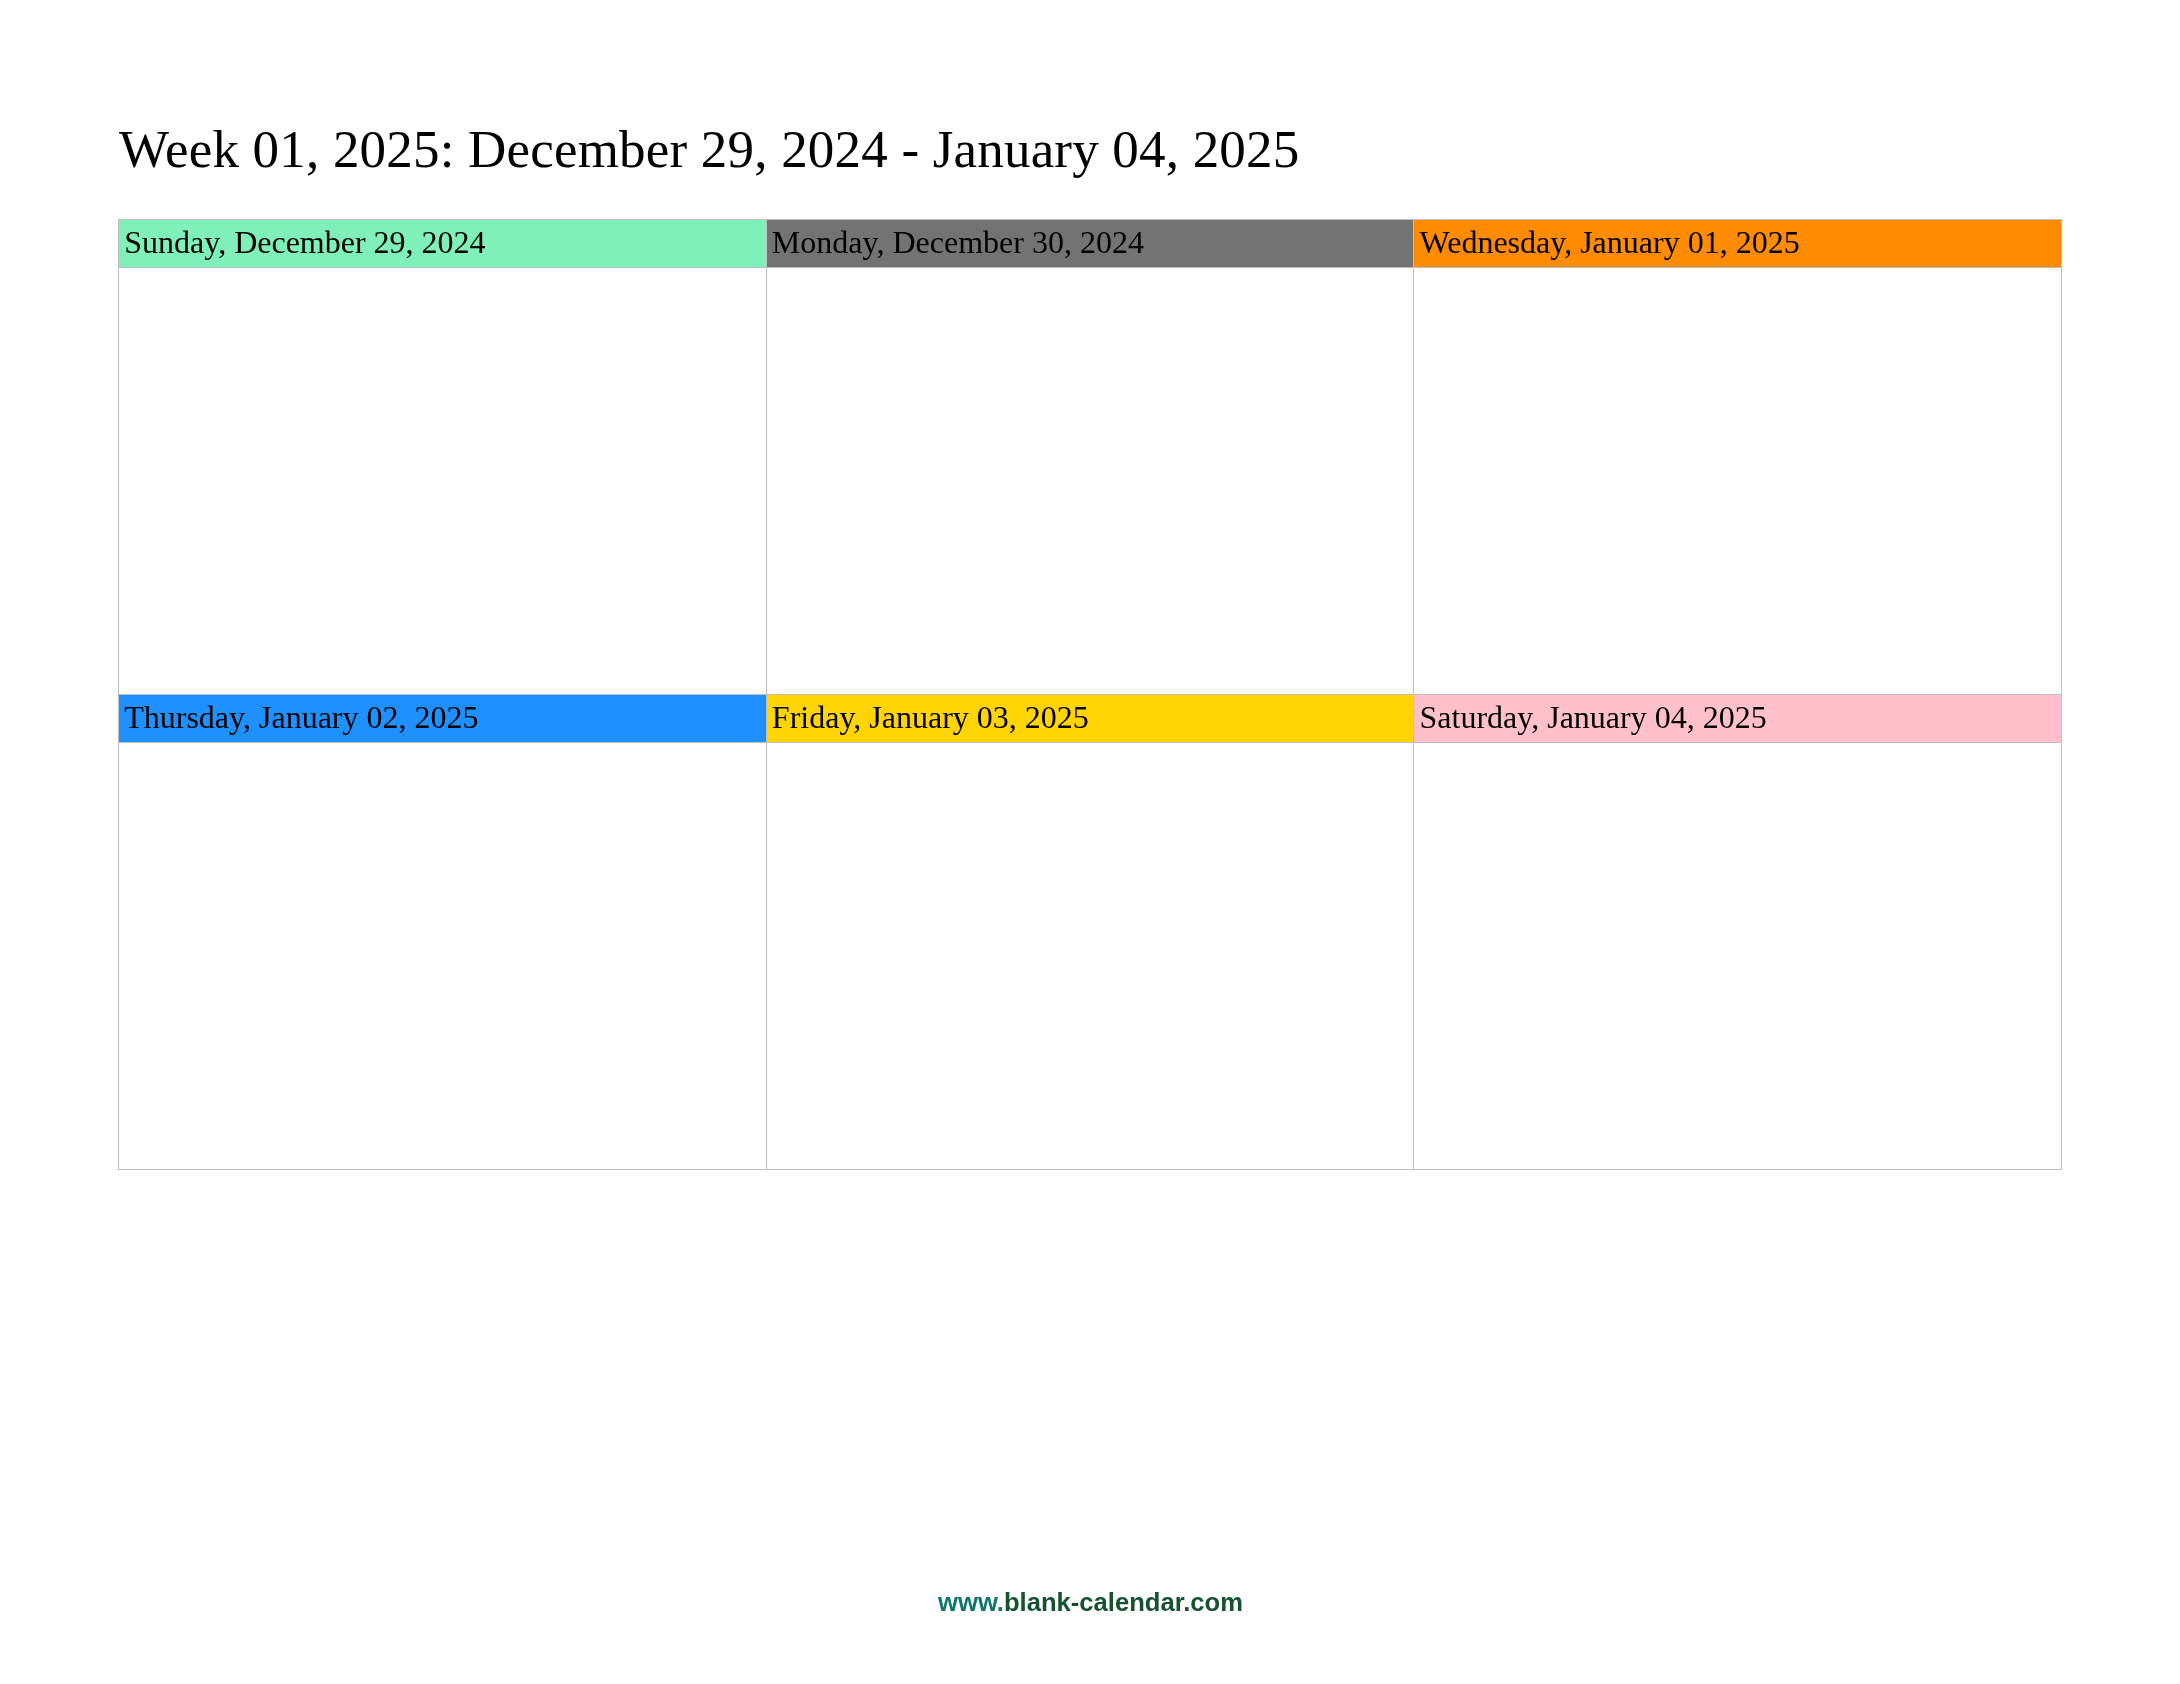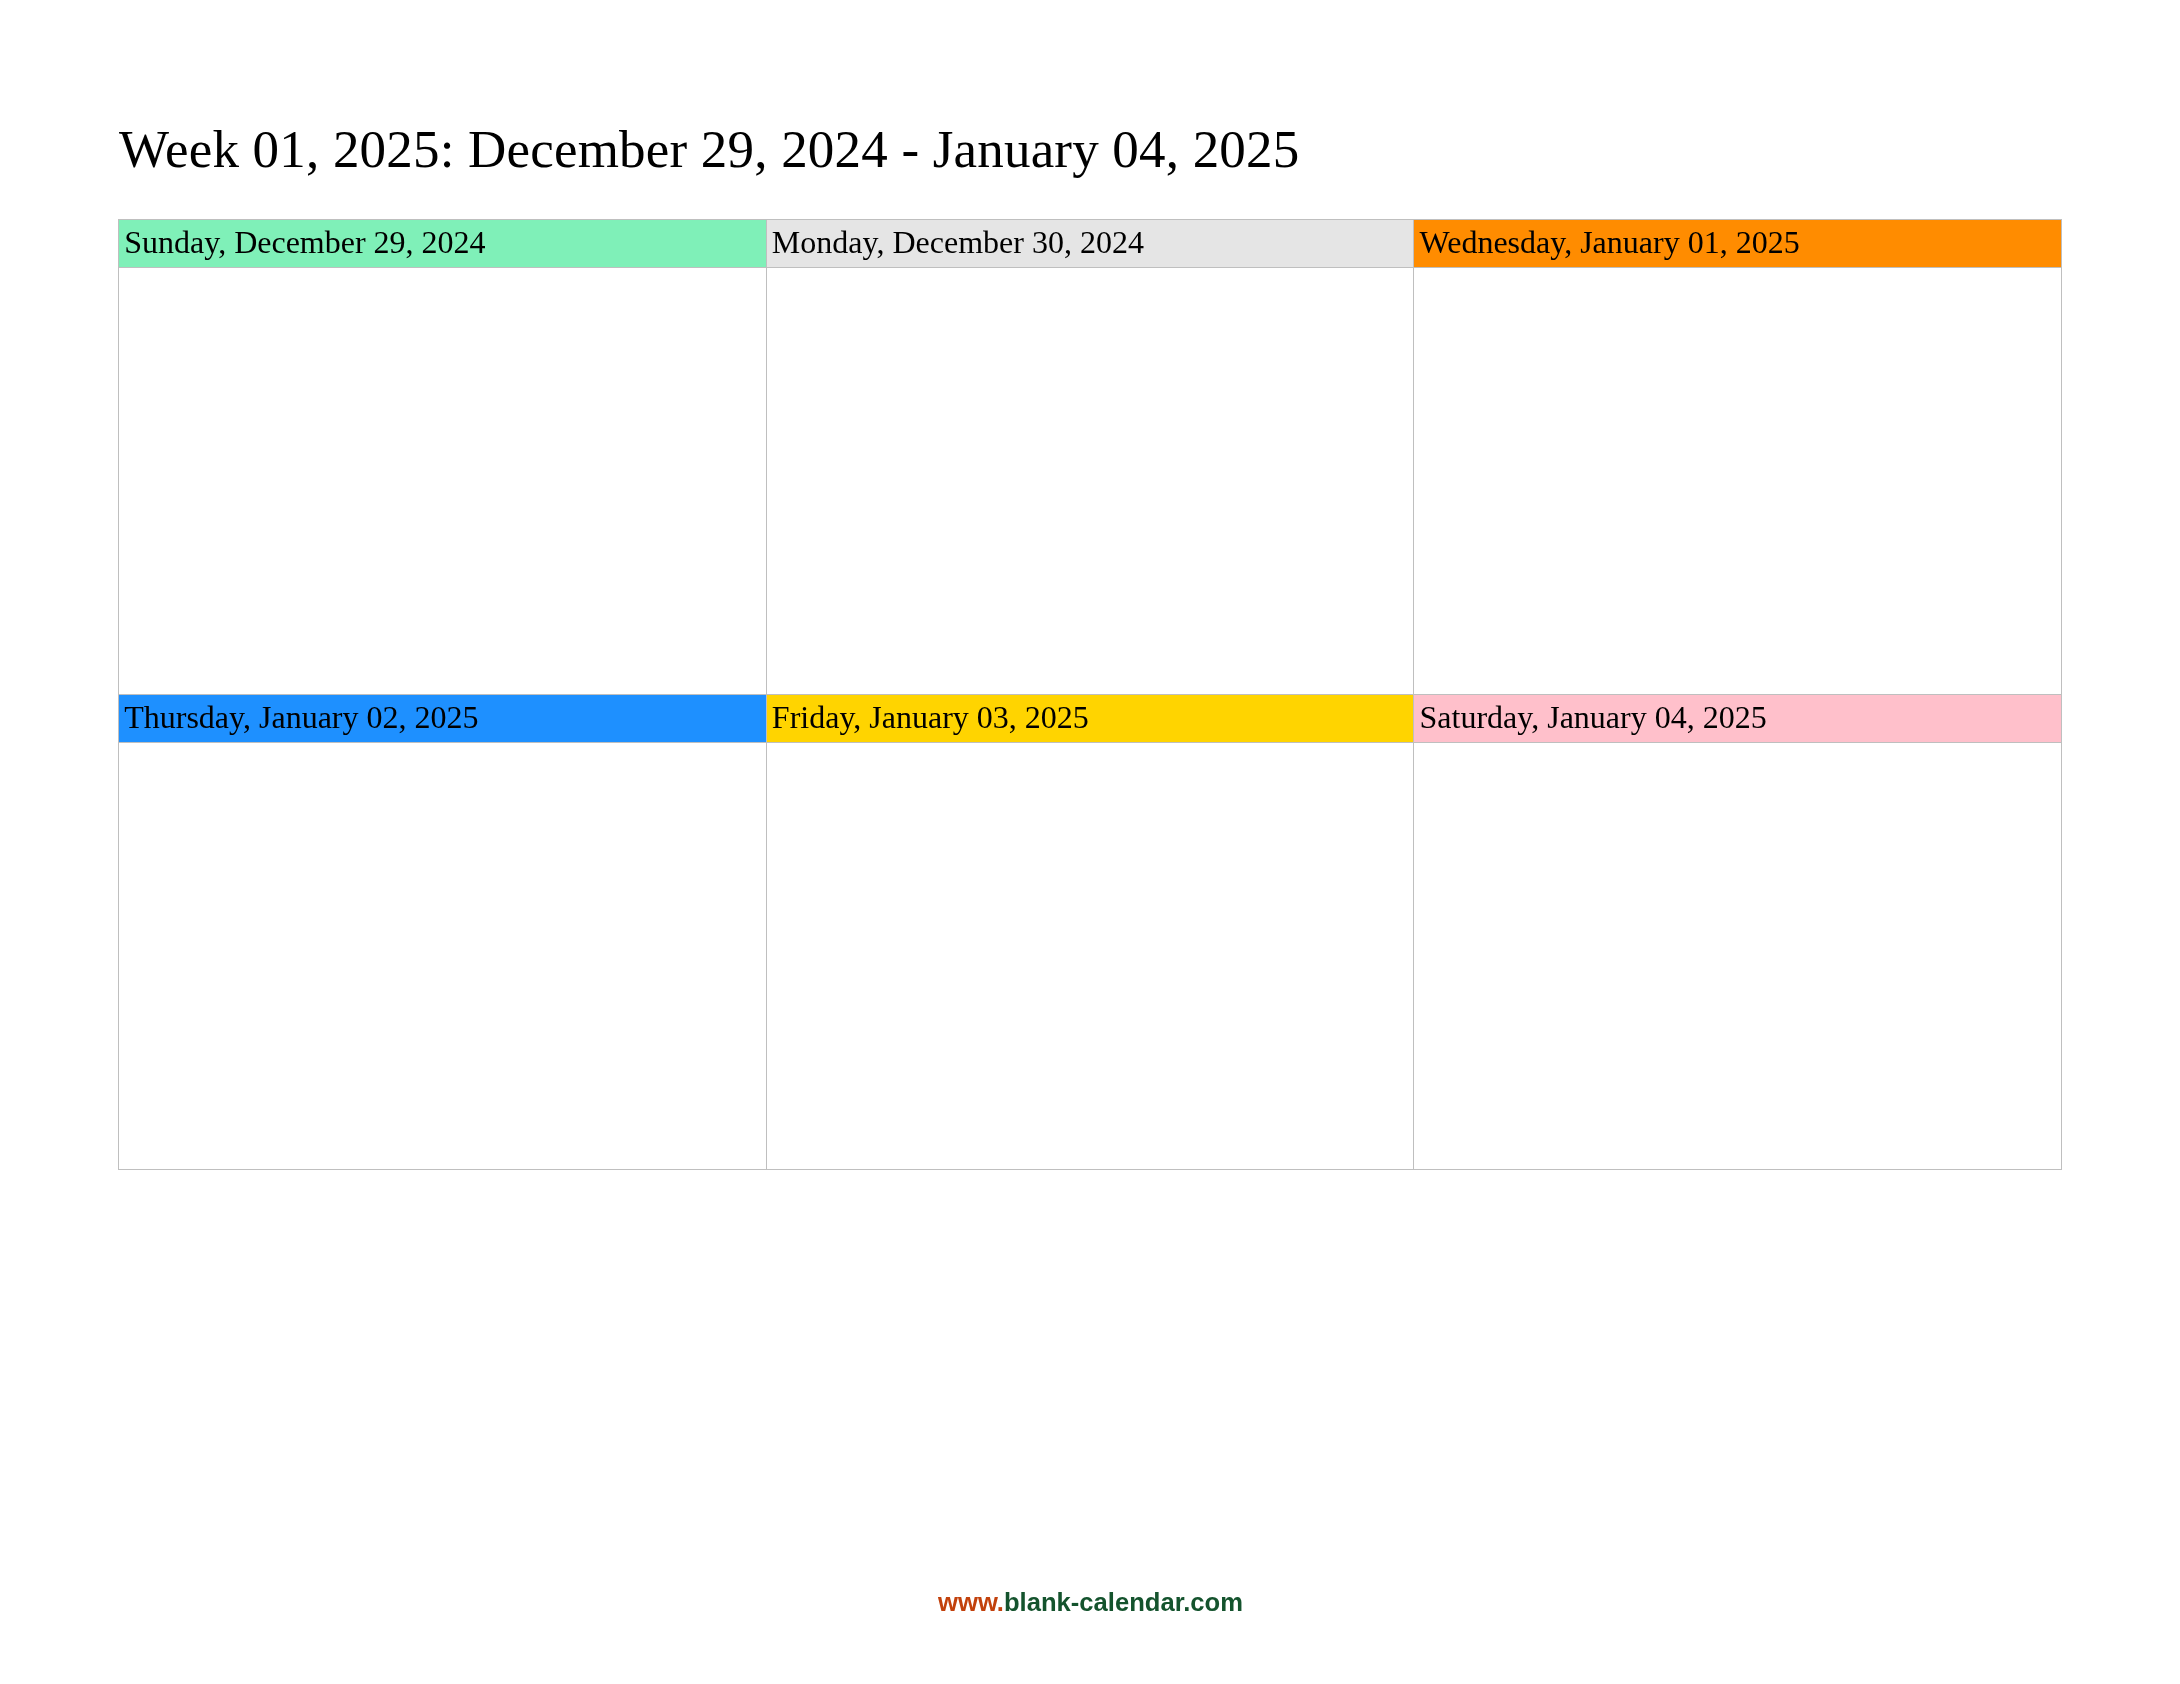--- a/index.html
+++ b/index.html
@@ -45,38 +45,38 @@
     padding: 1.7px 5.1px 5.1px 5.1px;
     border-bottom: 0.9px solid #bfbfbf;
     white-space: nowrap;
     overflow: hidden;
   }
   .cell-body {
     height: 426px;
     background: #ffffff;
   }
   .c-sun   { background: #7ff0b8; }
-  .c-mon   { background: #e5e5e5; }
+  .c-mon   { background: #737373; }
   .c-tue   { background: #00e5ff; }
   .c-wed   { background: #ff8c00; }
   .c-thu   { background: #1e90ff; }
   .c-fri   { background: #ffd400; }
   .c-sat   { background: #ffc0cb; }
   .c-notes { background: #dcdcdc; }
   .footer {
     position: absolute;
     left: 0;
     right: 0;
     bottom: 68px;
     text-align: center;
     font-family: Arial, Helvetica, sans-serif;
     font-size: 25.6px;
     font-weight: 700;
   }
-  .footer .p1 { color: #c2410c; }
+  .footer .p1 { color: #0f766e; }
   .footer .p2 { color: #14532d; }
 </style>
 </head>
 <body>
 
 <div class="page">
 
   <h1 class="title">Week 01, 2025: December 29, 2024 - January 04, 2025</h1>
 
   <div class="grid">

